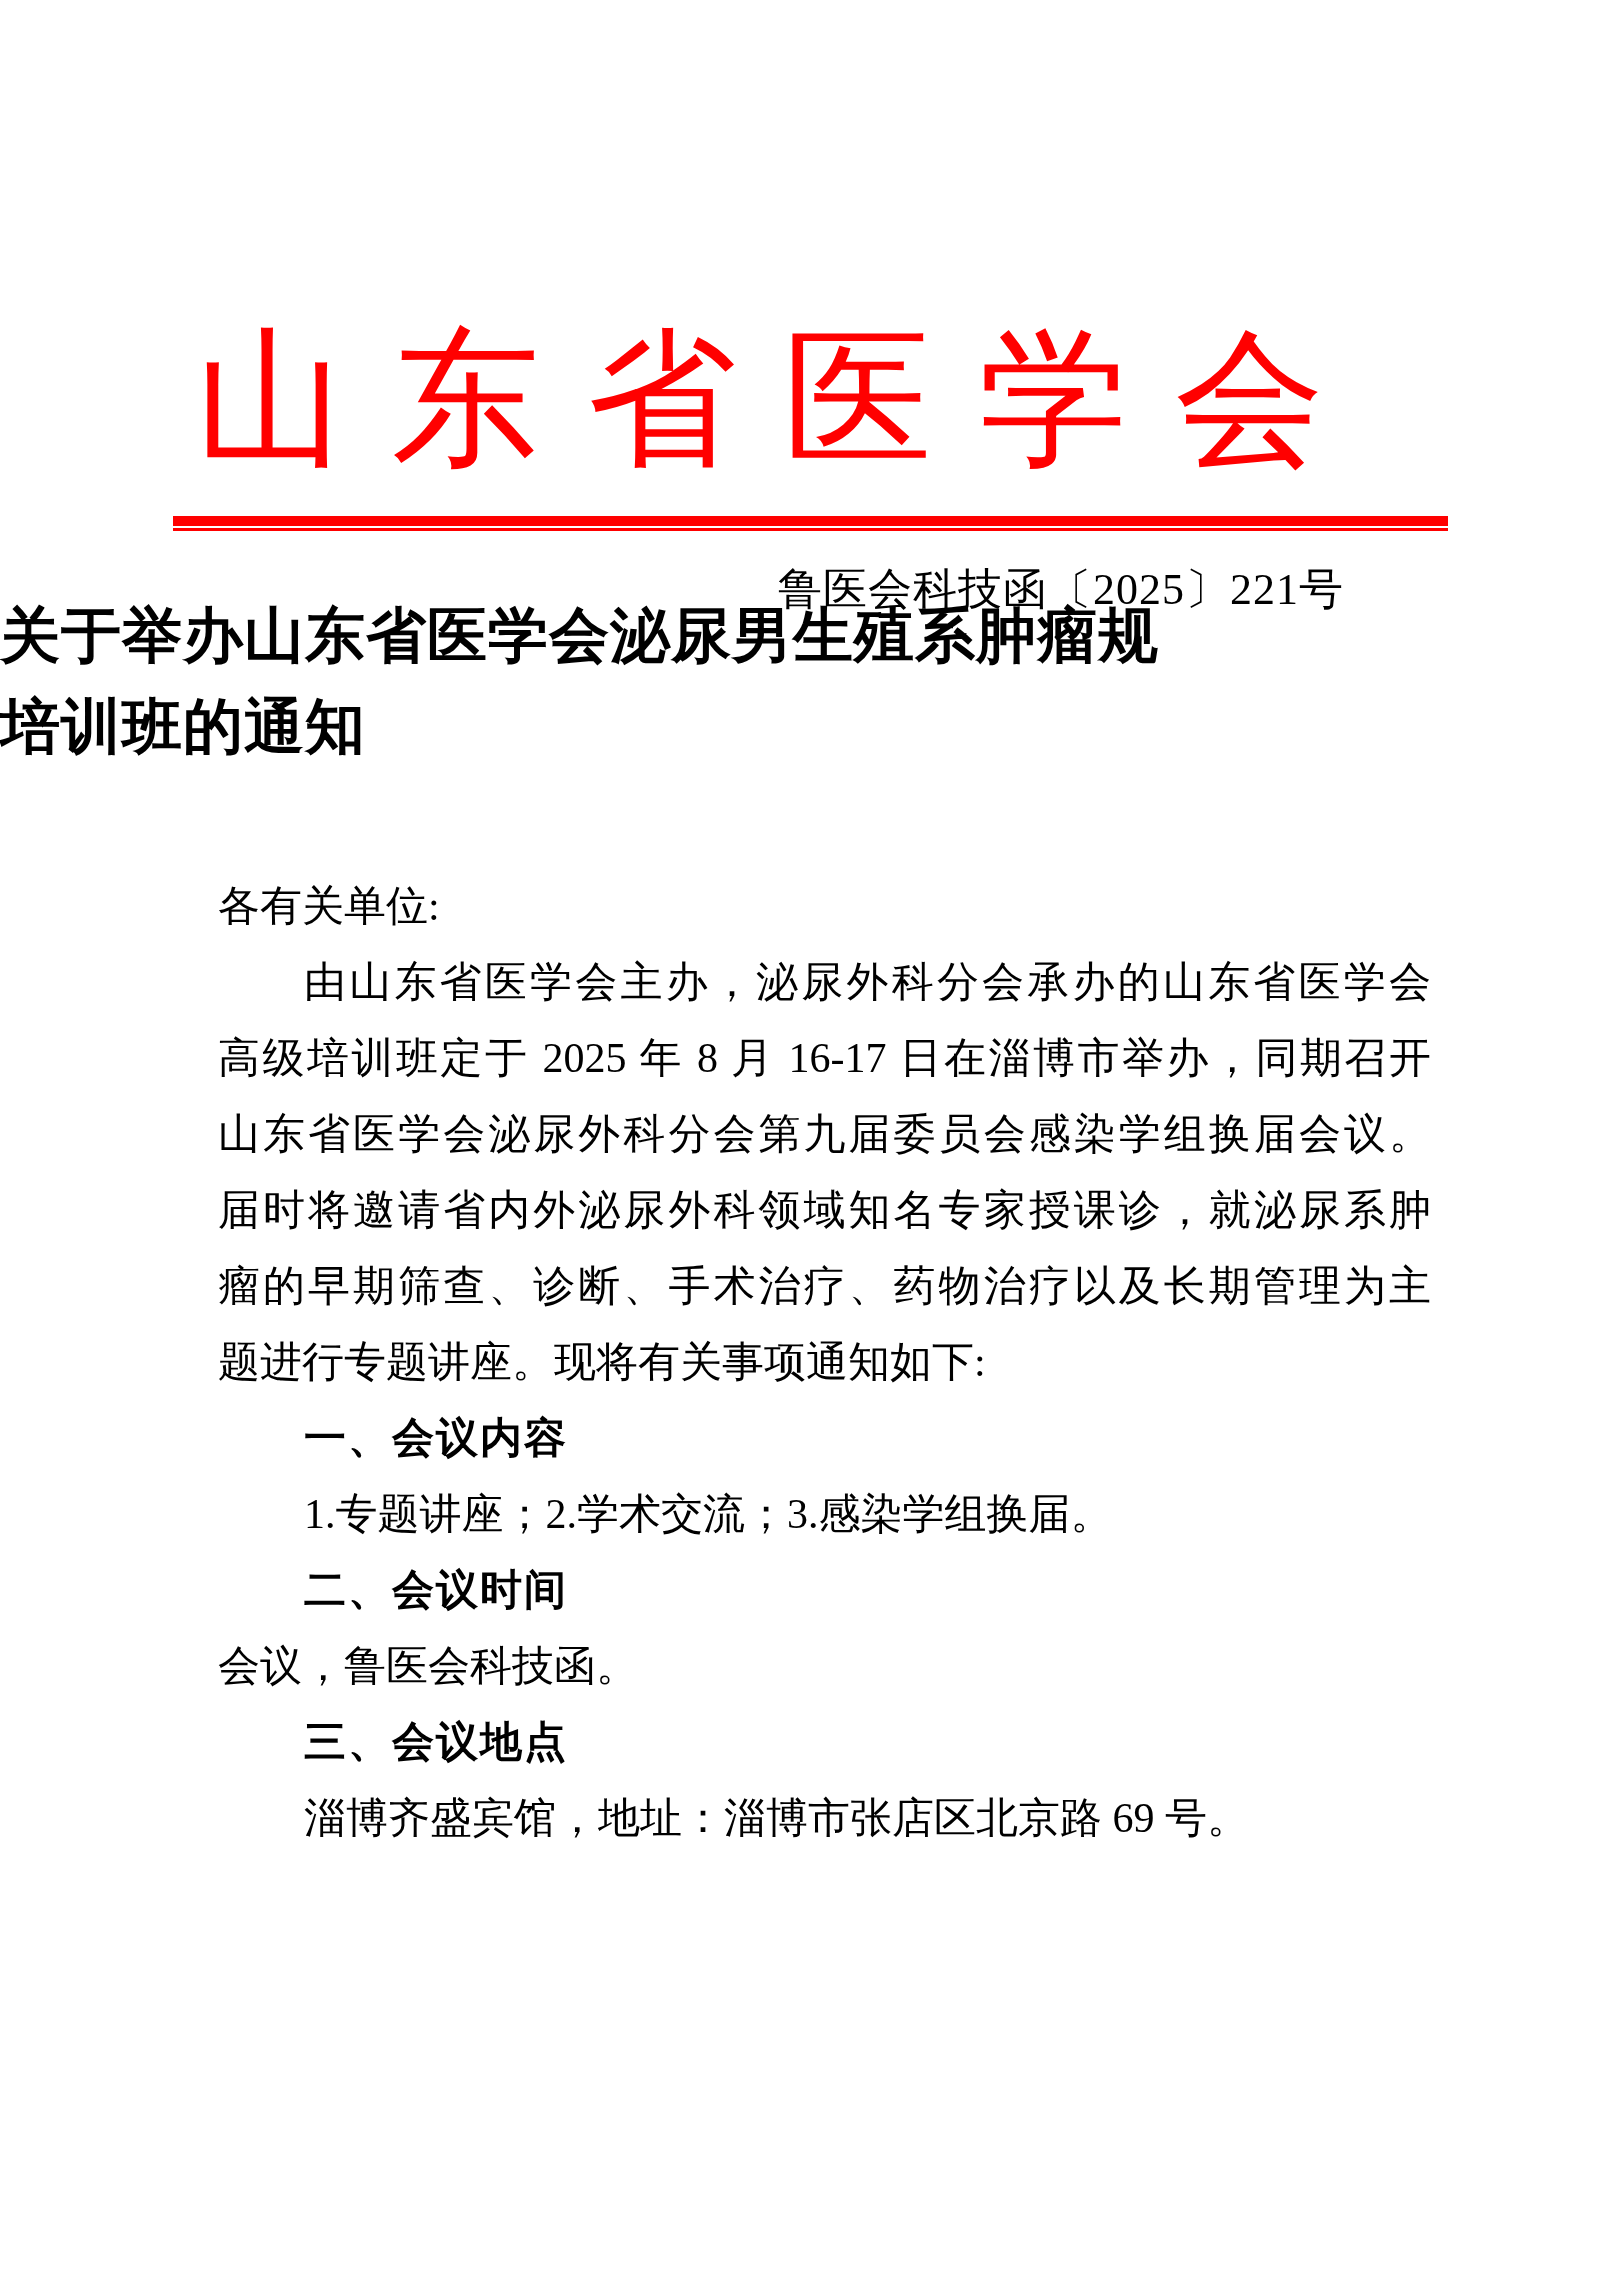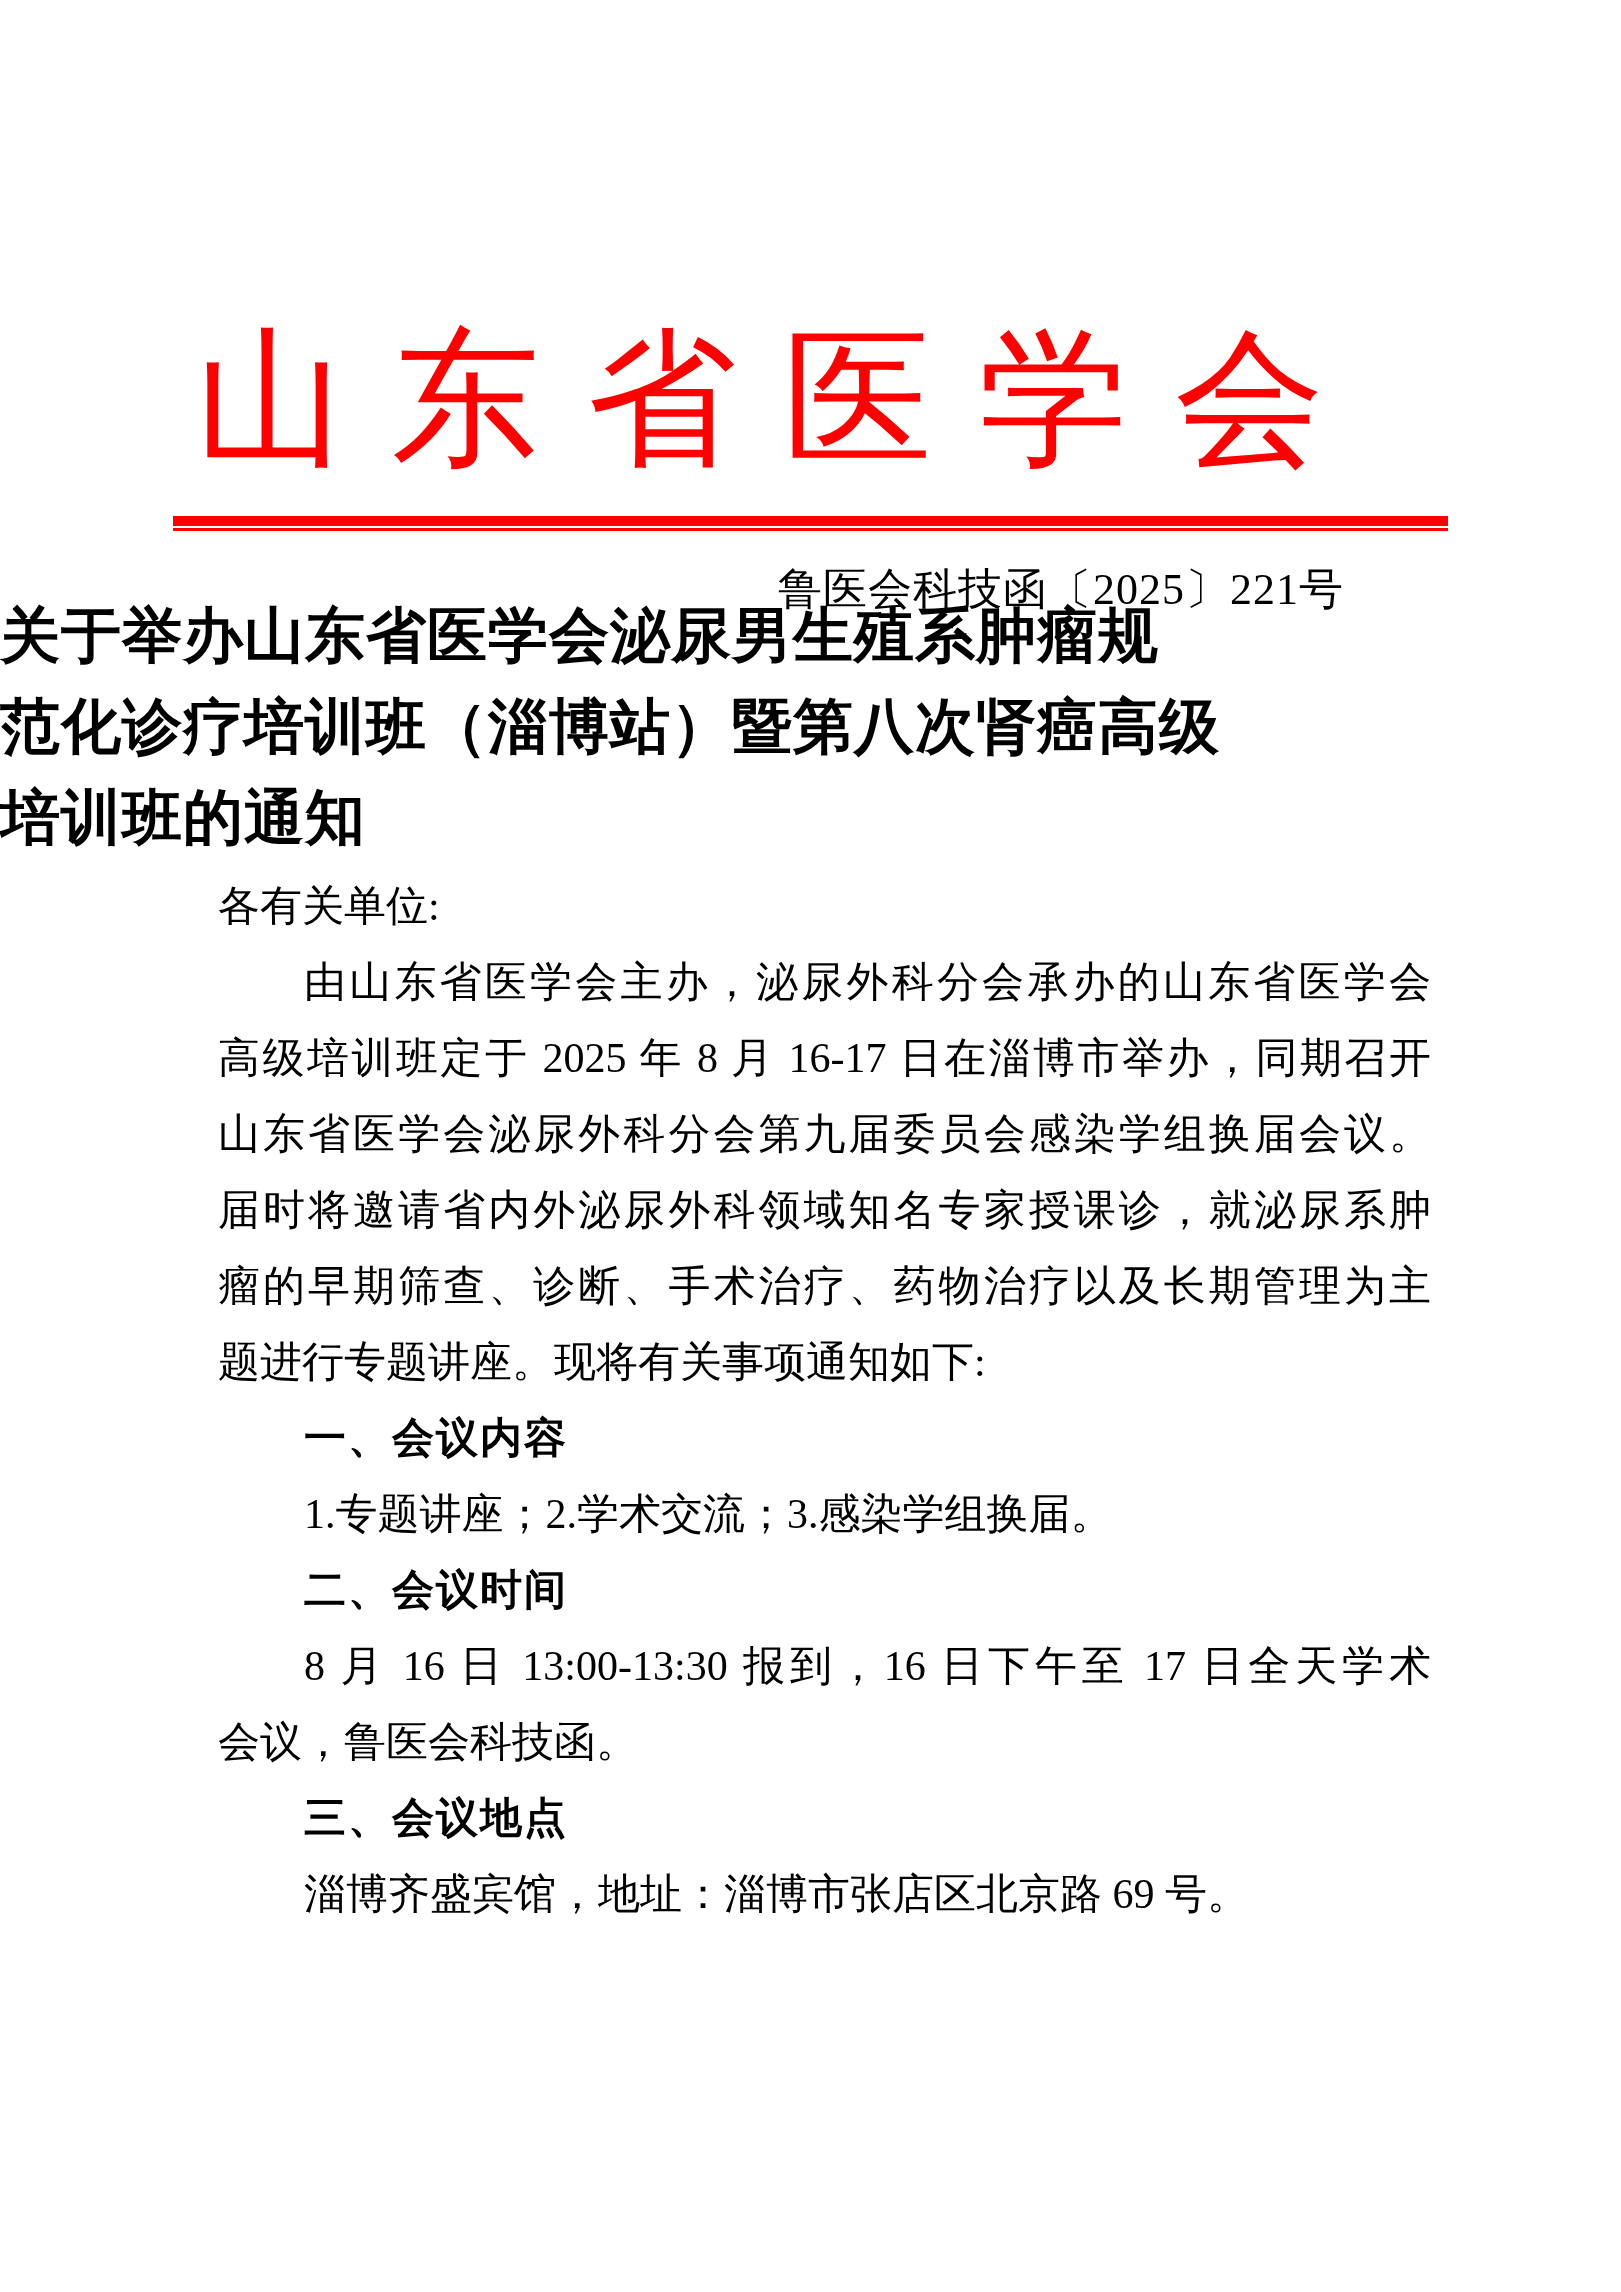--- a/index.html
+++ b/index.html
@@ -79,35 +79,33 @@
 
   <div class="rule">
     <div class="rule-thick"></div>
     <div class="rule-thin"></div>
   </div>
 
   <div class="doc-no">鲁医会科技函〔2025〕221号</div>
 
   <div class="notice-title">
     <div>关于举办山东省医学会泌尿男生殖系肿瘤规</div>
-    <div>范化诊疗培训班（淄博站）暨第八次肾癌高级</div>
     <div>培训班的通知</div>
   </div>
 
   <div class="body-block">
     <div class="ln">各有关单位:</div>
     <div class="ln ind j">由山东省医学会主办，泌尿外科分会承办的山东省医学会</div>
     <div class="ln j">高级培训班定于 2025 年 8 月 16-17 日在淄博市举办，同期召开</div>
     <div class="ln j">山东省医学会泌尿外科分会第九届委员会感染学组换届会议。</div>
     <div class="ln j">届时将邀请省内外泌尿外科领域知名专家授课诊，就泌尿系肿</div>
     <div class="ln j">瘤的早期筛查、诊断、手术治疗、药物治疗以及长期管理为主</div>
     <div class="ln">题进行专题讲座。现将有关事项通知如下:</div>
     <div class="ln ind h2">一、会议内容</div>
     <div class="ln ind">1.专题讲座；2.学术交流；3.感染学组换届。</div>
     <div class="ln ind h2">二、会议时间</div>
-    <div class="ln ind j">8 月 16 日 13:00-13:30 报到，16 日下午至 17 日全天学术</div>
     <div class="ln">会议，鲁医会科技函。</div>
     <div class="ln ind h2">三、会议地点</div>
     <div class="ln ind">淄博齐盛宾馆，地址：淄博市张店区北京路 69 号。</div>
   </div>
 
 </div>
 
 
 </body></html>

